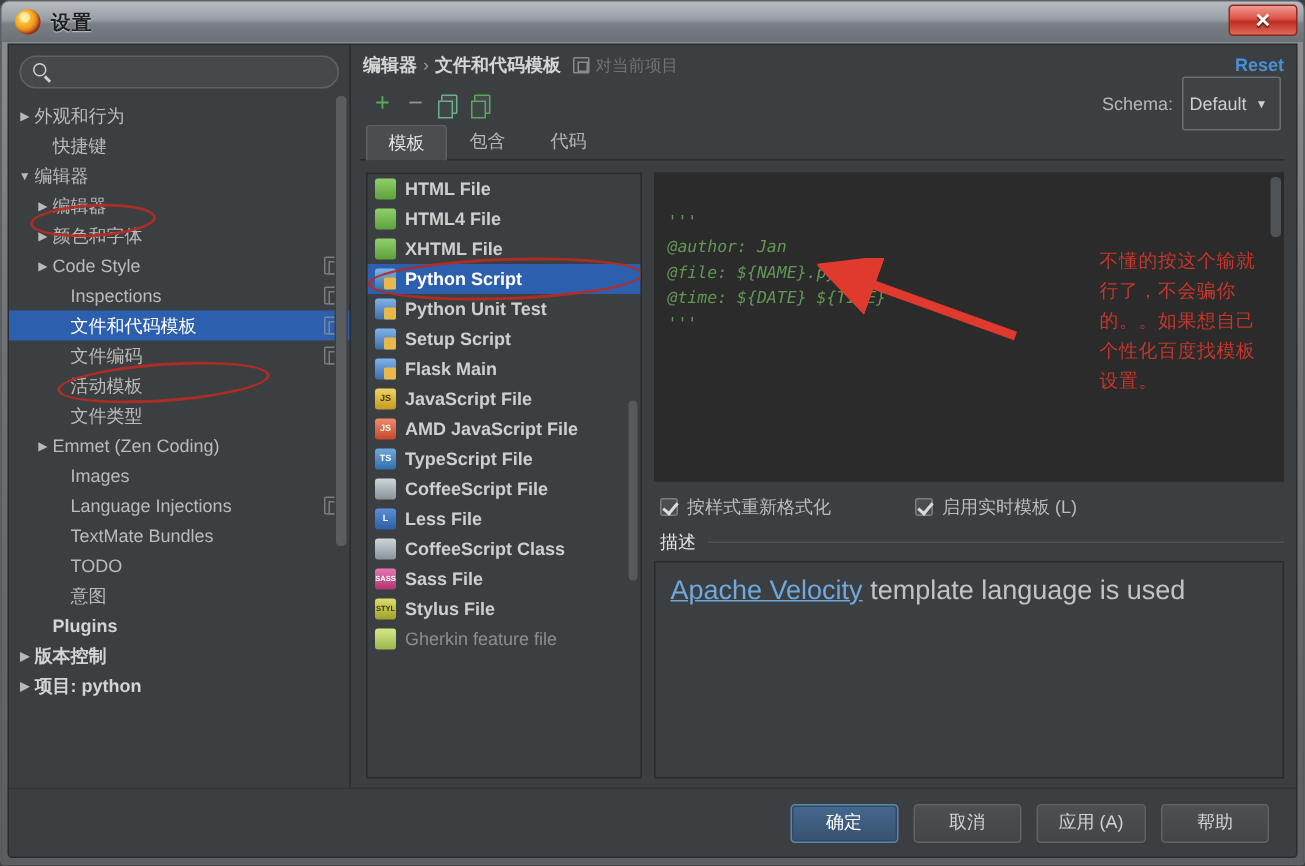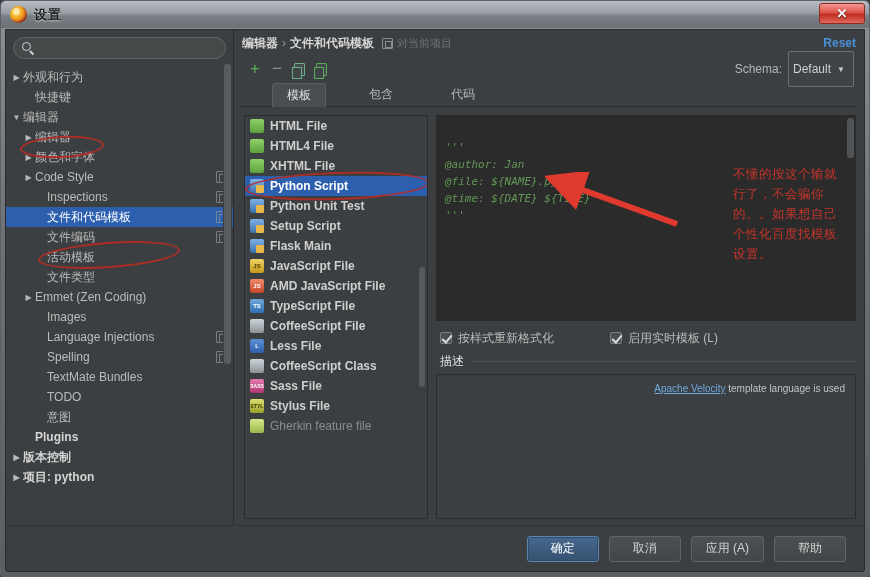--- a/index.html
+++ b/index.html
@@ -163,21 +163,21 @@
     color: #cfcfcf; font-size: 12px;
     display: flex; align-items: center; justify-content: flex-start; gap: 6px;
     cursor: pointer;
   }
   .caret { font-size: 8px; color: #cfcfcf; }
 
   #tabs-row { height: 25px; display: flex; align-items: flex-end; padding-left: 4px; border-bottom: 1px solid #2b2b2b; }
   .tab {
     height: 24px; padding: 0 14px; display: flex; align-items: center;
     font-size: 12px; color: #b5b5b5; border: 1px solid transparent;
-    border-bottom: none; cursor: pointer; margin-left: 28px;
+    border-bottom: none; cursor: pointer;
   }
   .tab.active {
     background: #4a4e50; color: #e2e2e2;
     border-color: #5b6063; border-radius: 3px 3px 0 0;
     margin-bottom: -1px;
   }
 
   #panes { flex: 1; display: flex; gap: 8px; padding: 8px 0 6px 4px; min-height: 0; }
 
   
@@ -235,23 +235,22 @@
   .box.on::after {
     content: ""; position: absolute; left: 3px; top: 0px;
     width: 4px; height: 8px; border: solid #dcdcdc;
     border-width: 0 2px 2px 0; transform: rotate(40deg);
   }
   #desc-head { display: flex; align-items: center; gap: 8px; padding: 4px 0 4px 4px; }
   #desc-label { font-size: 12px; color: #e5e5e5; }
   #desc-rule { flex: 1; height: 1px; background: #4e5254; }
   #desc-box {
     flex: 1; min-height: 0; background: #3c3f41;
-    border: 1px solid #2b2b2b; padding: 8px 10px; font-size: 10px; color: #c3c3c3;
-    position: relative;
-    text-align: right;
+    border: 1px solid #2b2b2b; padding: 8px 10px; font-size: 18px; color: #c3c3c3;
+    position: relative;
   }
   #desc-box .link { color: #6fa8dc; text-decoration: underline; cursor: pointer; }
 
   
   #footer {
     height: 46px; display: flex; align-items: center; justify-content: flex-end;
     gap: 10px; padding-right: 18px;
     border-top: 1px solid #323538;
   }
   .btn {
@@ -347,25 +346,20 @@
               <span class="arrow">▶</span>
               <span class="tlabel">Emmet (Zen Coding)</span>
             </div>
             <div class="tnode" style="padding-left: 28px;">
               <span class="arrow"></span>
               <span class="tlabel">Images</span>
             </div>
             <div class="tnode" style="padding-left: 28px;">
               <span class="arrow"></span>
               <span class="tlabel">Language Injections</span>
-              <span class="copy-ic"></span>
-            </div>
-            <div class="tnode" style="padding-left: 28px;">
-              <span class="arrow"></span>
-              <span class="tlabel">Spelling</span>
               <span class="copy-ic"></span>
             </div>
             <div class="tnode" style="padding-left: 28px;">
               <span class="arrow"></span>
               <span class="tlabel">TextMate Bundles</span>
             </div>
             <div class="tnode" style="padding-left: 28px;">
               <span class="arrow"></span>
               <span class="tlabel">TODO</span>
             </div>

